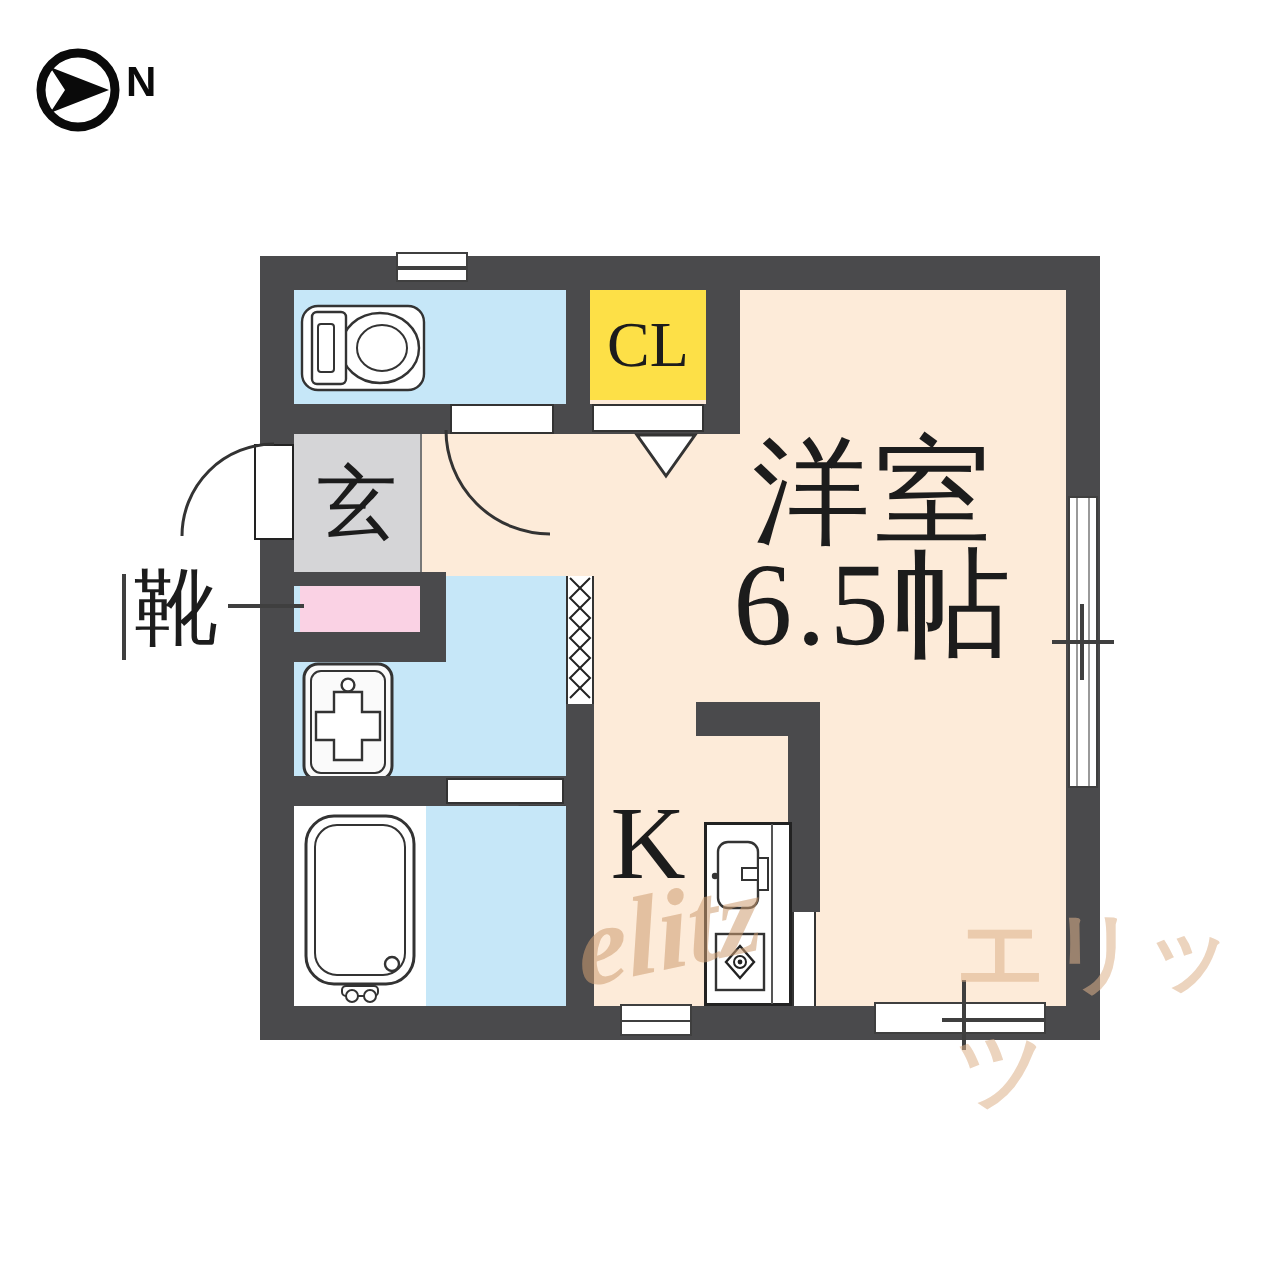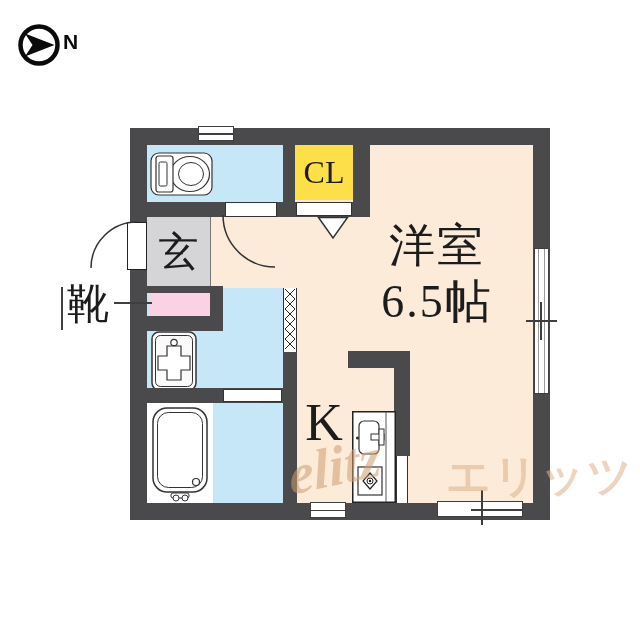--- a/index.html
+++ b/index.html
@@ -13,26 +13,26 @@
   .pink2{background:#fad2e4;}
   .gray{background:#d5d5d7;}
   .white{background:#ffffff;}
   .opening{background:#ffffff;border:1px solid #333;box-sizing:border-box;}
   .label{color:#1c1c1c;display:flex;align-items:center;justify-content:center;}
   .win{background:#ffffff;border:1px solid #3f3f3f;box-sizing:border-box;}
   .tick{background:#3f3f3f;}
   .wline{background:#9a9a9a;}
   .nlabel{font-family:"Liberation Sans","DejaVu Sans",sans-serif;font-weight:bold;
           font-size:21px;color:#0a0a0a;}
-  .roomtitle{font-size:46px;line-height:56px;text-align:center;color:#1c1c1c;letter-spacing:2px;}
+  .roomtitle{font-size:59px;line-height:56px;text-align:center;color:#1c1c1c;letter-spacing:2px;}
   .watermark{opacity:0.55;pointer-events:none;}
   .wm-logo{font-style:italic;font-weight:bold;font-size:56px;color:#cf9e72;
            transform:rotate(-12deg) skewX(-6deg);display:inline-block;}
   .wm-jp1{font-weight:bold;font-size:34px;color:#c9c2ba;}
-  .wm-jp2{font-weight:bold;font-size:44px;color:#ddb18a;letter-spacing:2px;}
+  .wm-jp2{font-weight:bold;font-size:44px;color:#ddb18a;letter-spacing:2px;margin-left:32px;}
 </style>
 </head>
 <body>
 
 <div class="canvas">
 
   <svg class="abs" style="left:16px;top:22px;" width="46" height="46">
     <circle cx="23" cy="23" r="18.5" fill="#ffffff" stroke="#0a0a0a" stroke-width="4.5"></circle>
     <polygon points="9,11.5 38.5,23 9,34.5 16.5,23" fill="#0a0a0a"></polygon>
   </svg>

